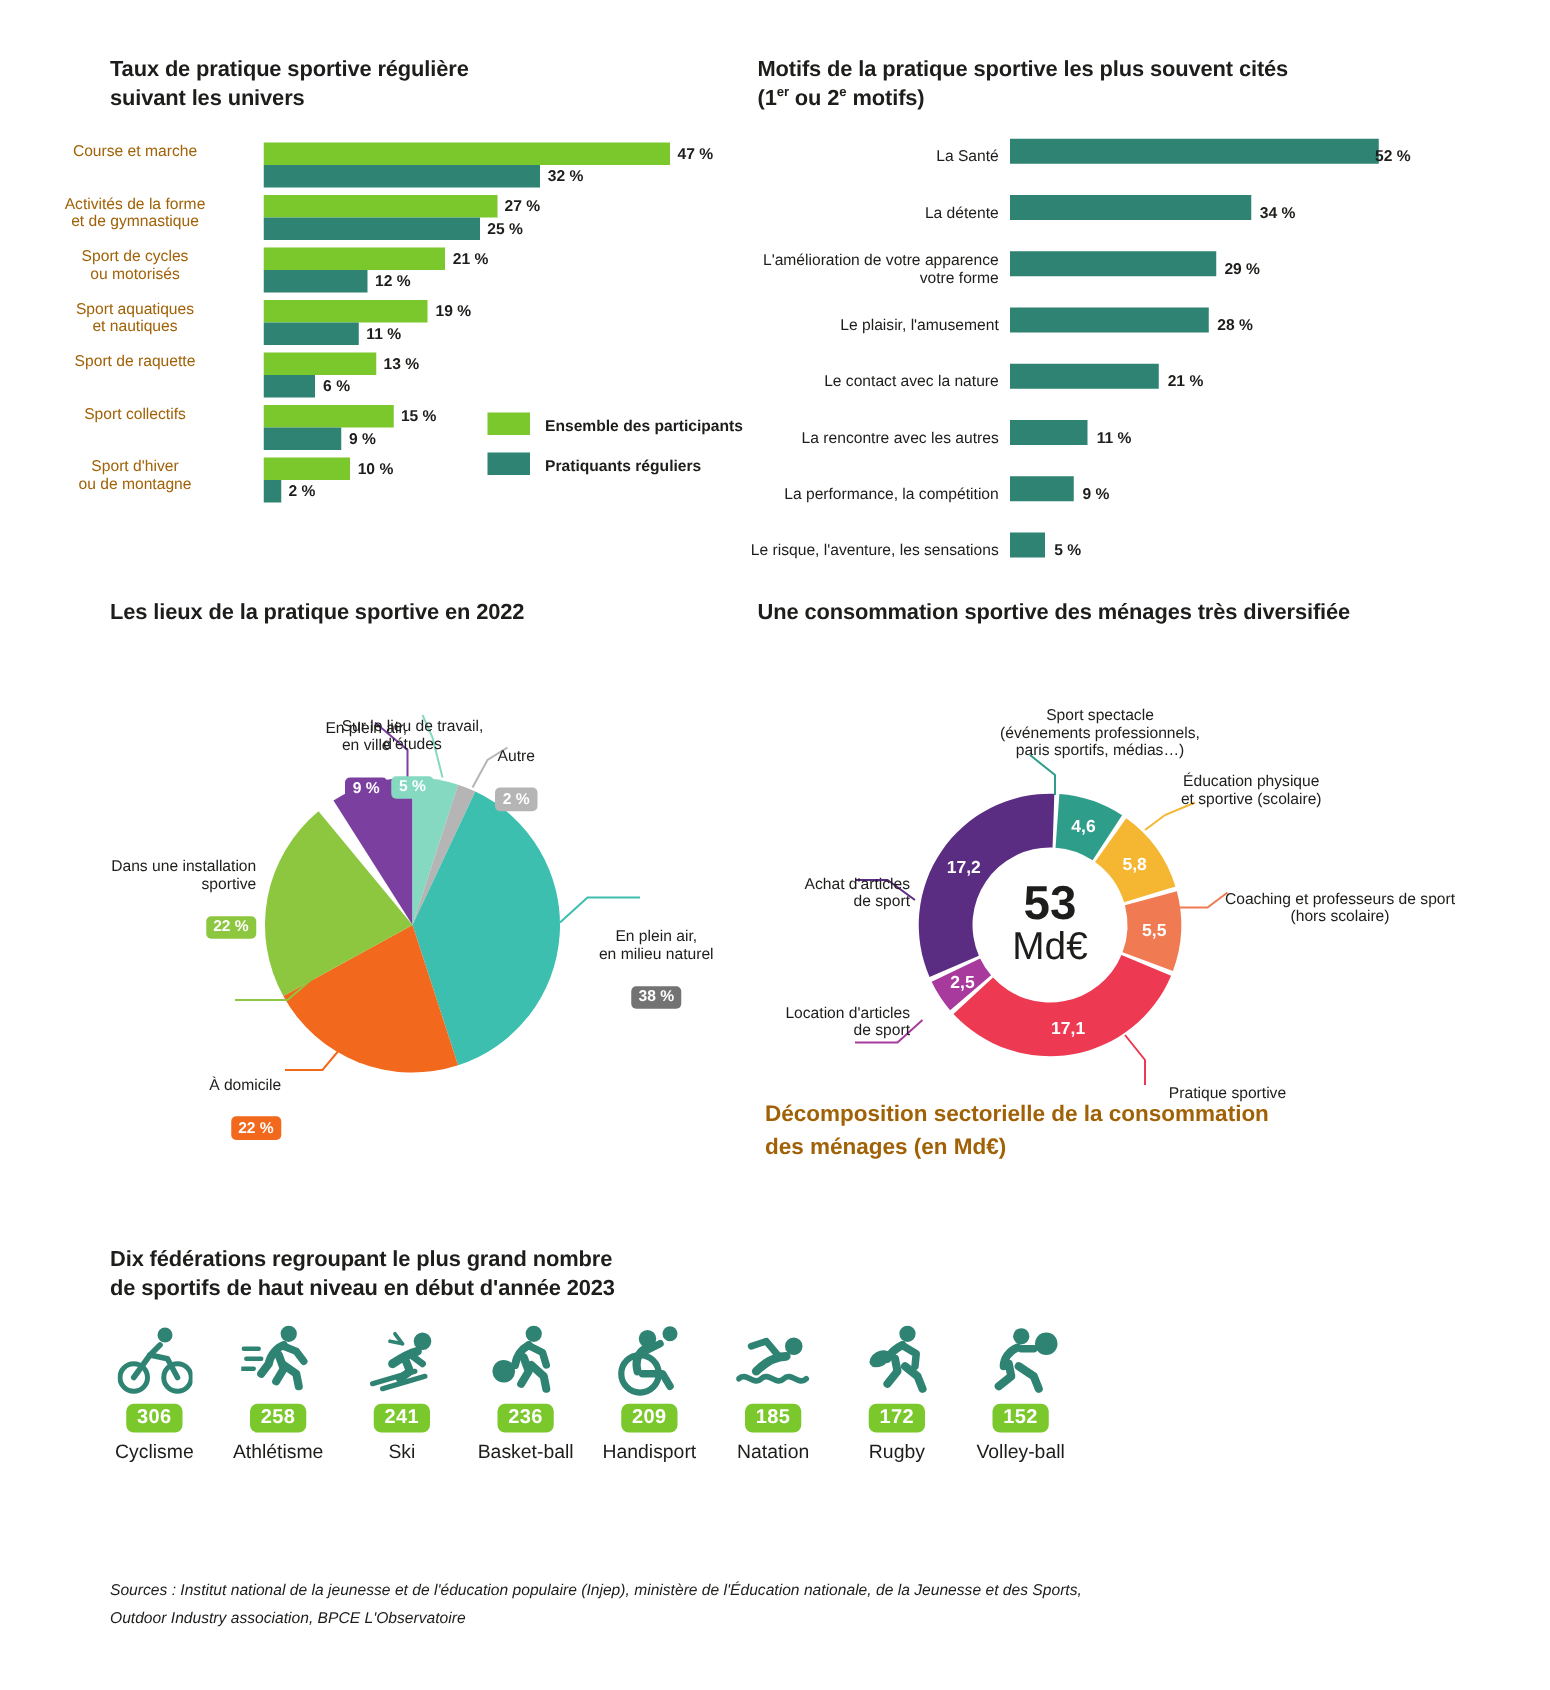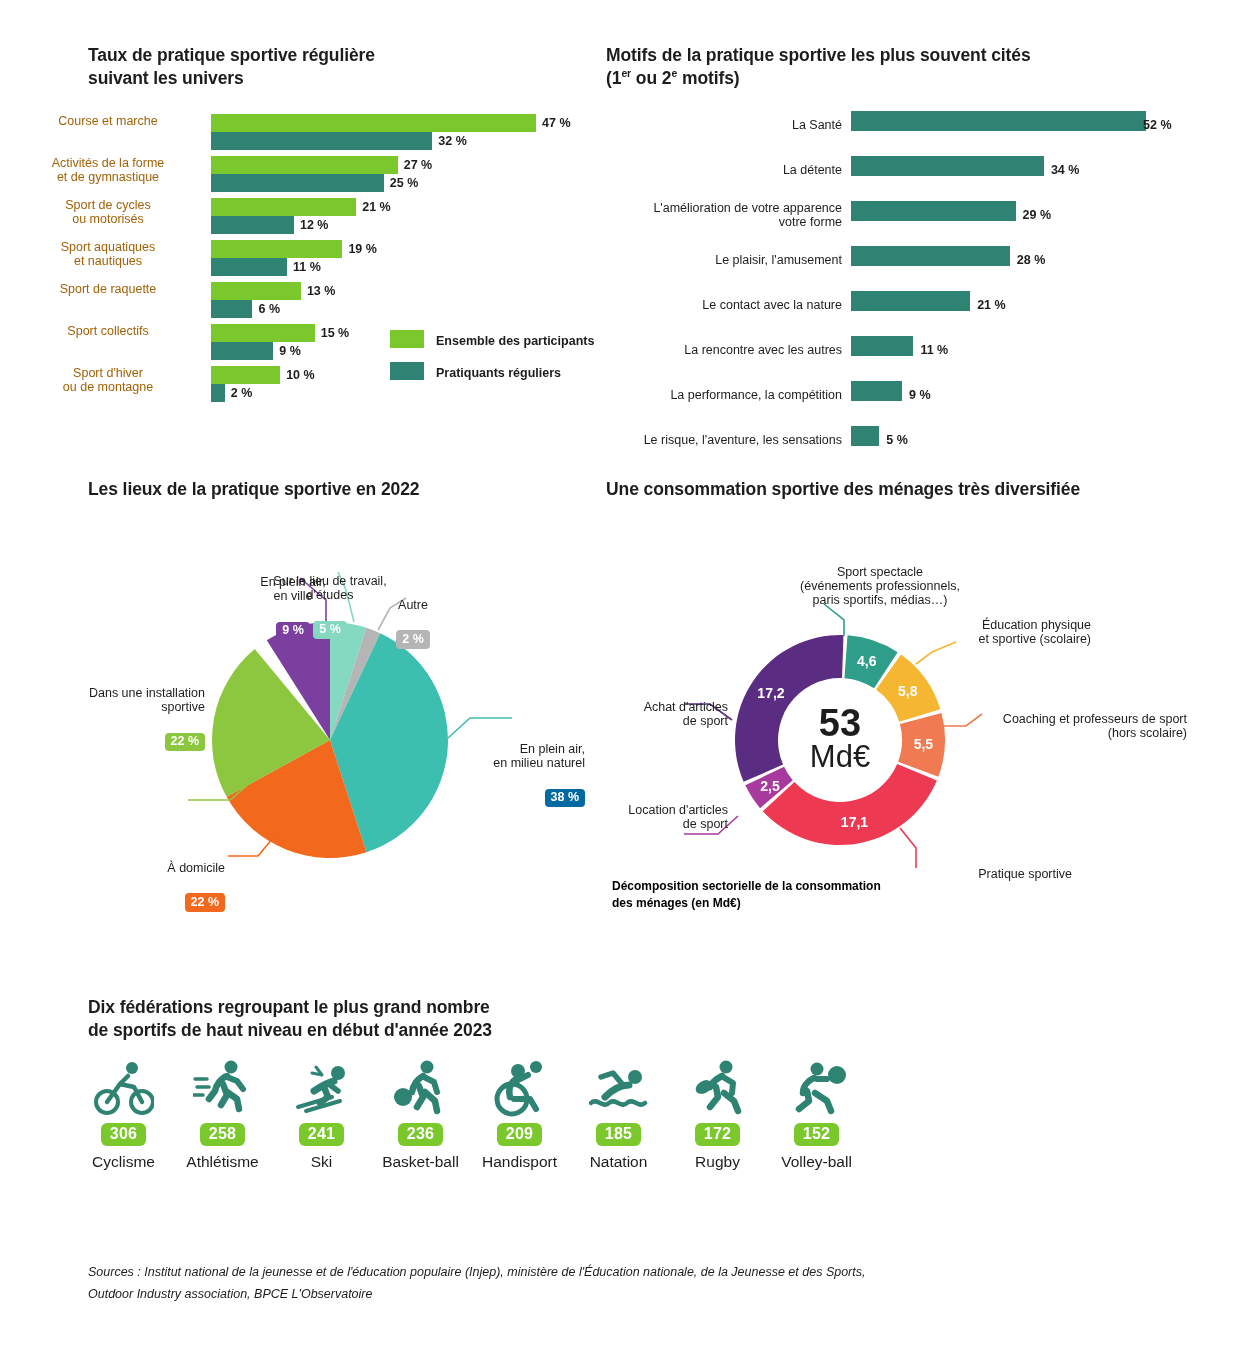--- a/index.html
+++ b/index.html
@@ -55,21 +55,21 @@
     white-space: nowrap;
     color: #1d1d1b;
   }
 
   .legend { position: absolute; }
   .legend-row { display: flex; align-items: flex-end; margin-bottom: 14px; }
   .legend-swatch { width: 34px; height: 18px; margin-right: 12px; }
   .legend-label { font-size: 12.5px; font-weight: bold; color: #1d1d1b; }
 
   
-  .sbar-row { position: relative; height: 28px; margin-bottom: 17px; margin-left: 43px; }
+  .sbar-row { position: relative; height: 28px; margin-bottom: 17px; }
   .sbar-cat {
     position: absolute;
     right: 100%;
     width: 230px;
     padding-right: 9px;
     text-align: right;
     font-size: 12.5px;
     line-height: 1.12;
     white-space: pre-line;
     color: #1d1d1b;
@@ -90,39 +90,39 @@
   
   .callout {
     position: absolute;
     font-size: 12.5px;
     line-height: 1.13;
     color: #1d1d1b;
     white-space: pre-line;
   }
   .callout.center { text-align: center; }
   .callout.right { text-align: right; }
-  .callout.left { text-align: right; }
+  .callout.left { text-align: center; }
   .chip {
     display: inline-block;
     color: #ffffff;
     font-weight: bold;
     font-size: 12.5px;
     padding: 1.5px 6px 2.5px;
     border-radius: 4px;
     margin-top: 4px;
   }
 
   
   .donut-caption {
     position: absolute;
-    font-size: 12px;
+    font-size: 18px;
     font-weight: bold;
     line-height: 1.45;
     white-space: pre-line;
-    color: #000000;
+    color: #a16207;
   }
   .donut-center-num {
     font-size: 38px;
     font-weight: bold;
     line-height: 0.95;
     text-align: center;
   }
   .donut-center-unit {
     font-size: 31px;
     font-weight: normal;
@@ -383,21 +383,21 @@
 
 <div class="callout right" style="left:70px; top:672px; width:135px;">
   <span>Dans une installation
 sportive</span><br>
   <span class="chip" style="background:#8dc63f">22 %</span>
 </div>
 
 <div class="callout left" style="left:465px; top:728px; width:120px;">
   <span>En plein air,
 en milieu naturel</span><br>
-  <span class="chip" style="background:#0369a1">38 %</span>
+  <span class="chip" style="background:#737373">38 %</span>
 </div>
 
 <div class="callout right" style="left:130px; top:847px; width:95px;">
   <span>À domicile</span><br>
   <span class="chip" style="background:#f2681c">22 %</span>
 </div>
 
 <div class="panel" style="left:606px; top:478px; width:600px;">
   <div class="panel-title">Une consommation sportive des ménages très diversifiée</div>
 </div>

